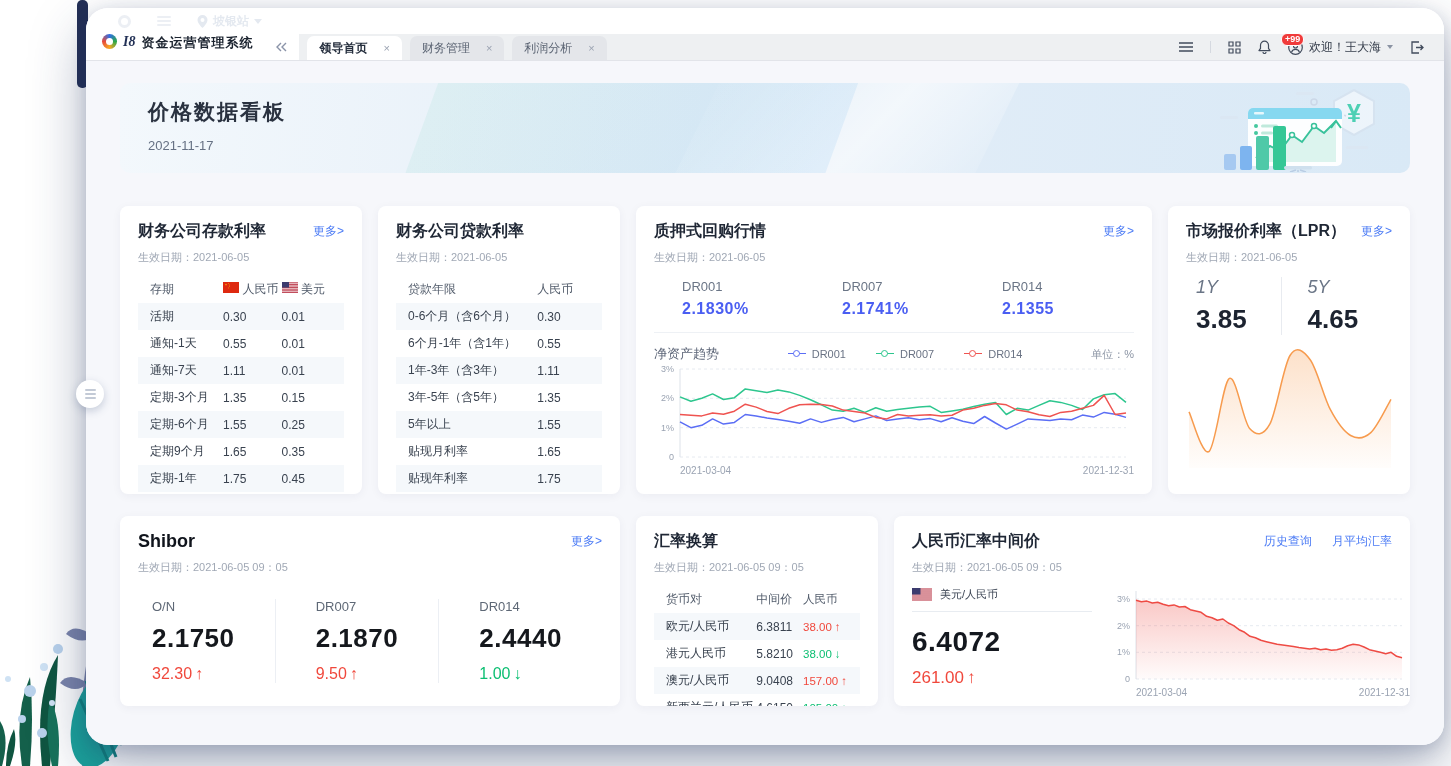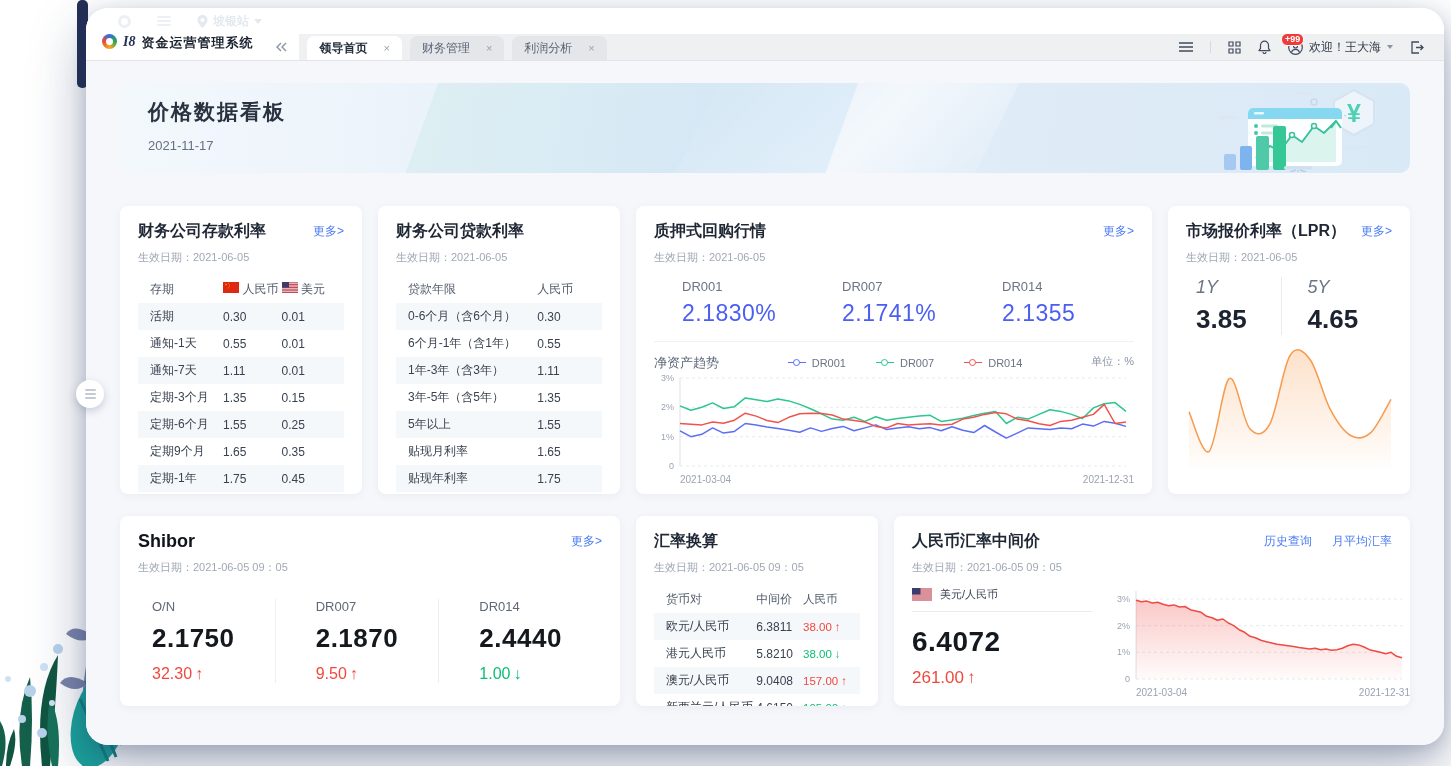--- a/index.html
+++ b/index.html
@@ -102,22 +102,22 @@
   .dir-up{color:#f0483c;}
   .dir-down{color:#0cbf72;}
   .arrow{font-weight:bold;margin-left:3px;}
   .dir-up .arrow::after{content:"↑";}
   .dir-down .arrow::after{content:"↓";}
 
   
   .repo-stats{display:flex;margin-top:14px;padding-bottom:14px;border-bottom:1px solid #eef1f5;}
   .repo-stat{flex:1;padding-left:28px;}
   .repo-stat .lbl{font-size:13px;color:#6a7586;}
-  .repo-stat .val{font-size:23px;font-weight:400;color:#4a5ef2;margin-top:6px;letter-spacing:.5px;}
-  .trend-head{display:flex;margin-top:12px;gap:36px;}
+  .repo-stat .val{font-size:16px;font-weight:700;color:#4a5ef2;margin-top:6px;letter-spacing:.5px;}
+  .trend-head{display:flex;align-items:center;margin-top:12px;gap:36px;}
   .trend-title{font-size:13px;color:#5d6678;flex:0 0 auto;}
   .legend{flex:1;display:flex;justify-content:center;gap:30px;align-items:center;}
   .lg-item{display:flex;align-items:center;gap:6px;font-size:11px;color:#6a7384;cursor:pointer;}
   .lgm{position:relative;width:18px;height:8px;}
   .lgm::before{content:"";position:absolute;left:0;right:0;top:3px;border-top:1.5px solid var(--c);}
   .lgm::after{content:"";position:absolute;left:5px;top:0;width:5px;height:5px;border:1.5px solid var(--c);border-radius:50%;background:#fff;}
   .lgm-b{--c:#5b6ef5;}.lgm-g{--c:#2dc68e;}.lgm-r{--c:#ef5350;}
   .unit-lbl{font-size:11px;color:#8b94a4;}
   .xlabels{display:flex;justify-content:space-between;font-size:10px;color:#9aa3b2;padding-left:26px;margin-top:2px;}
 

